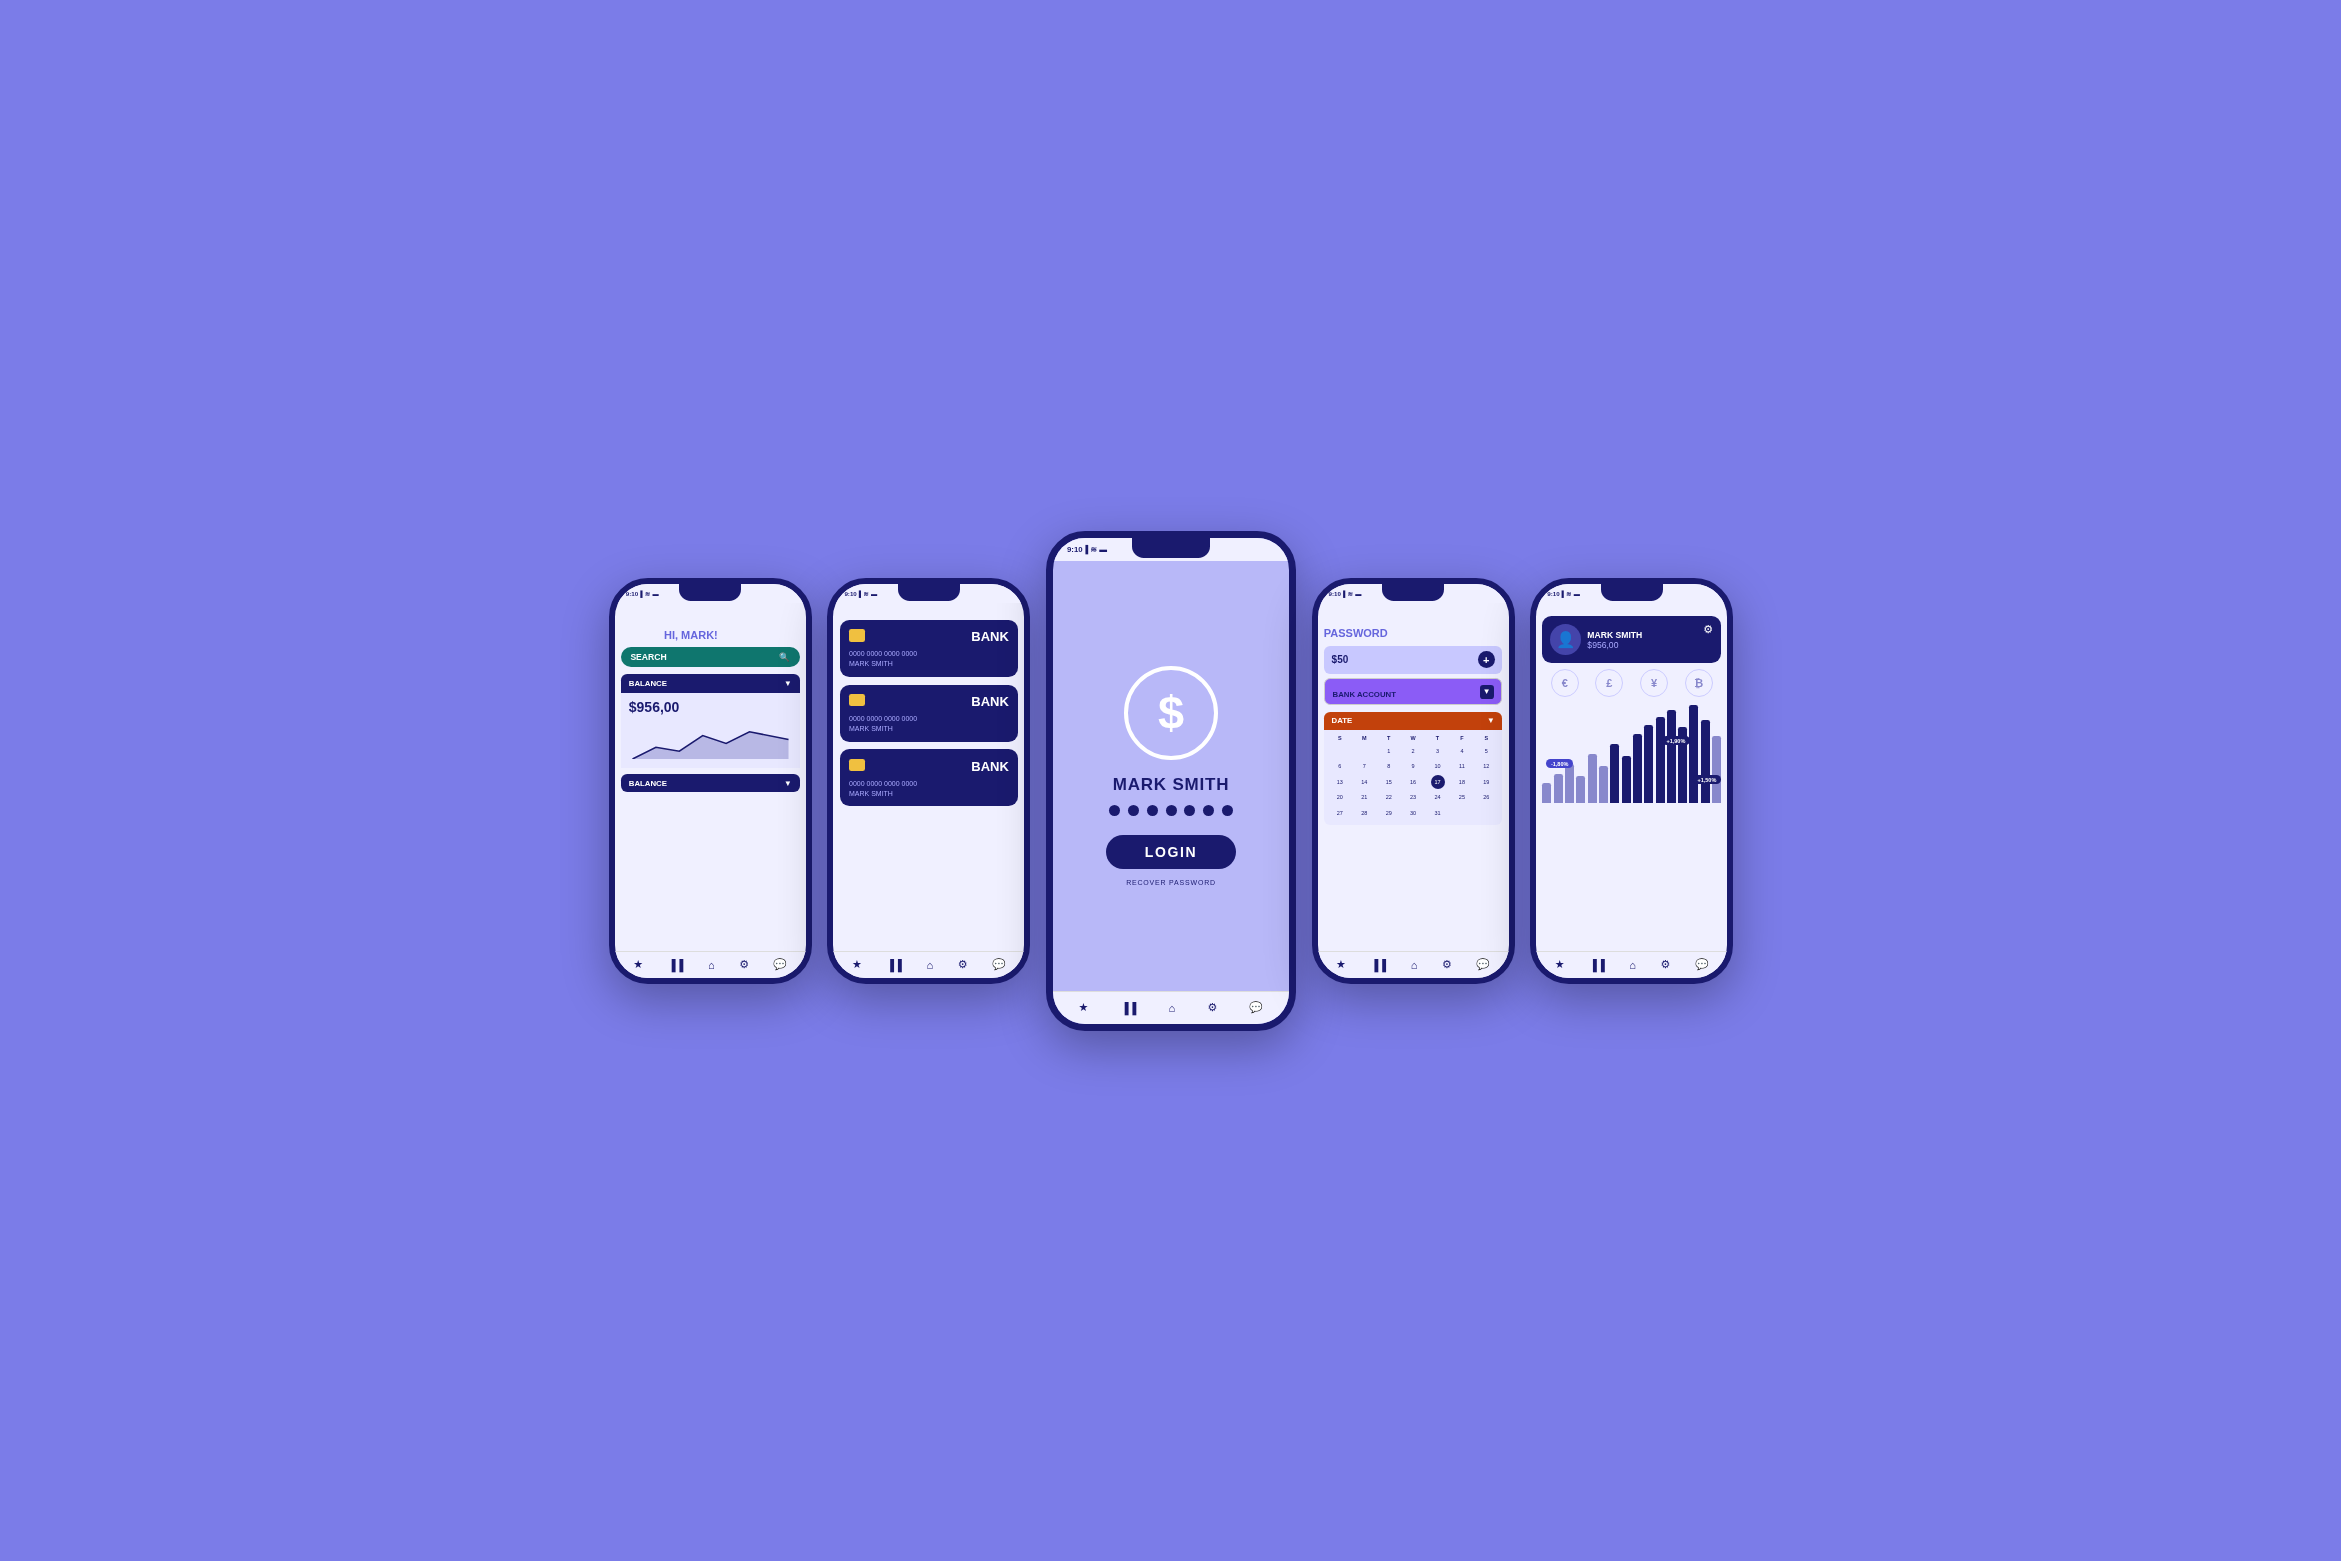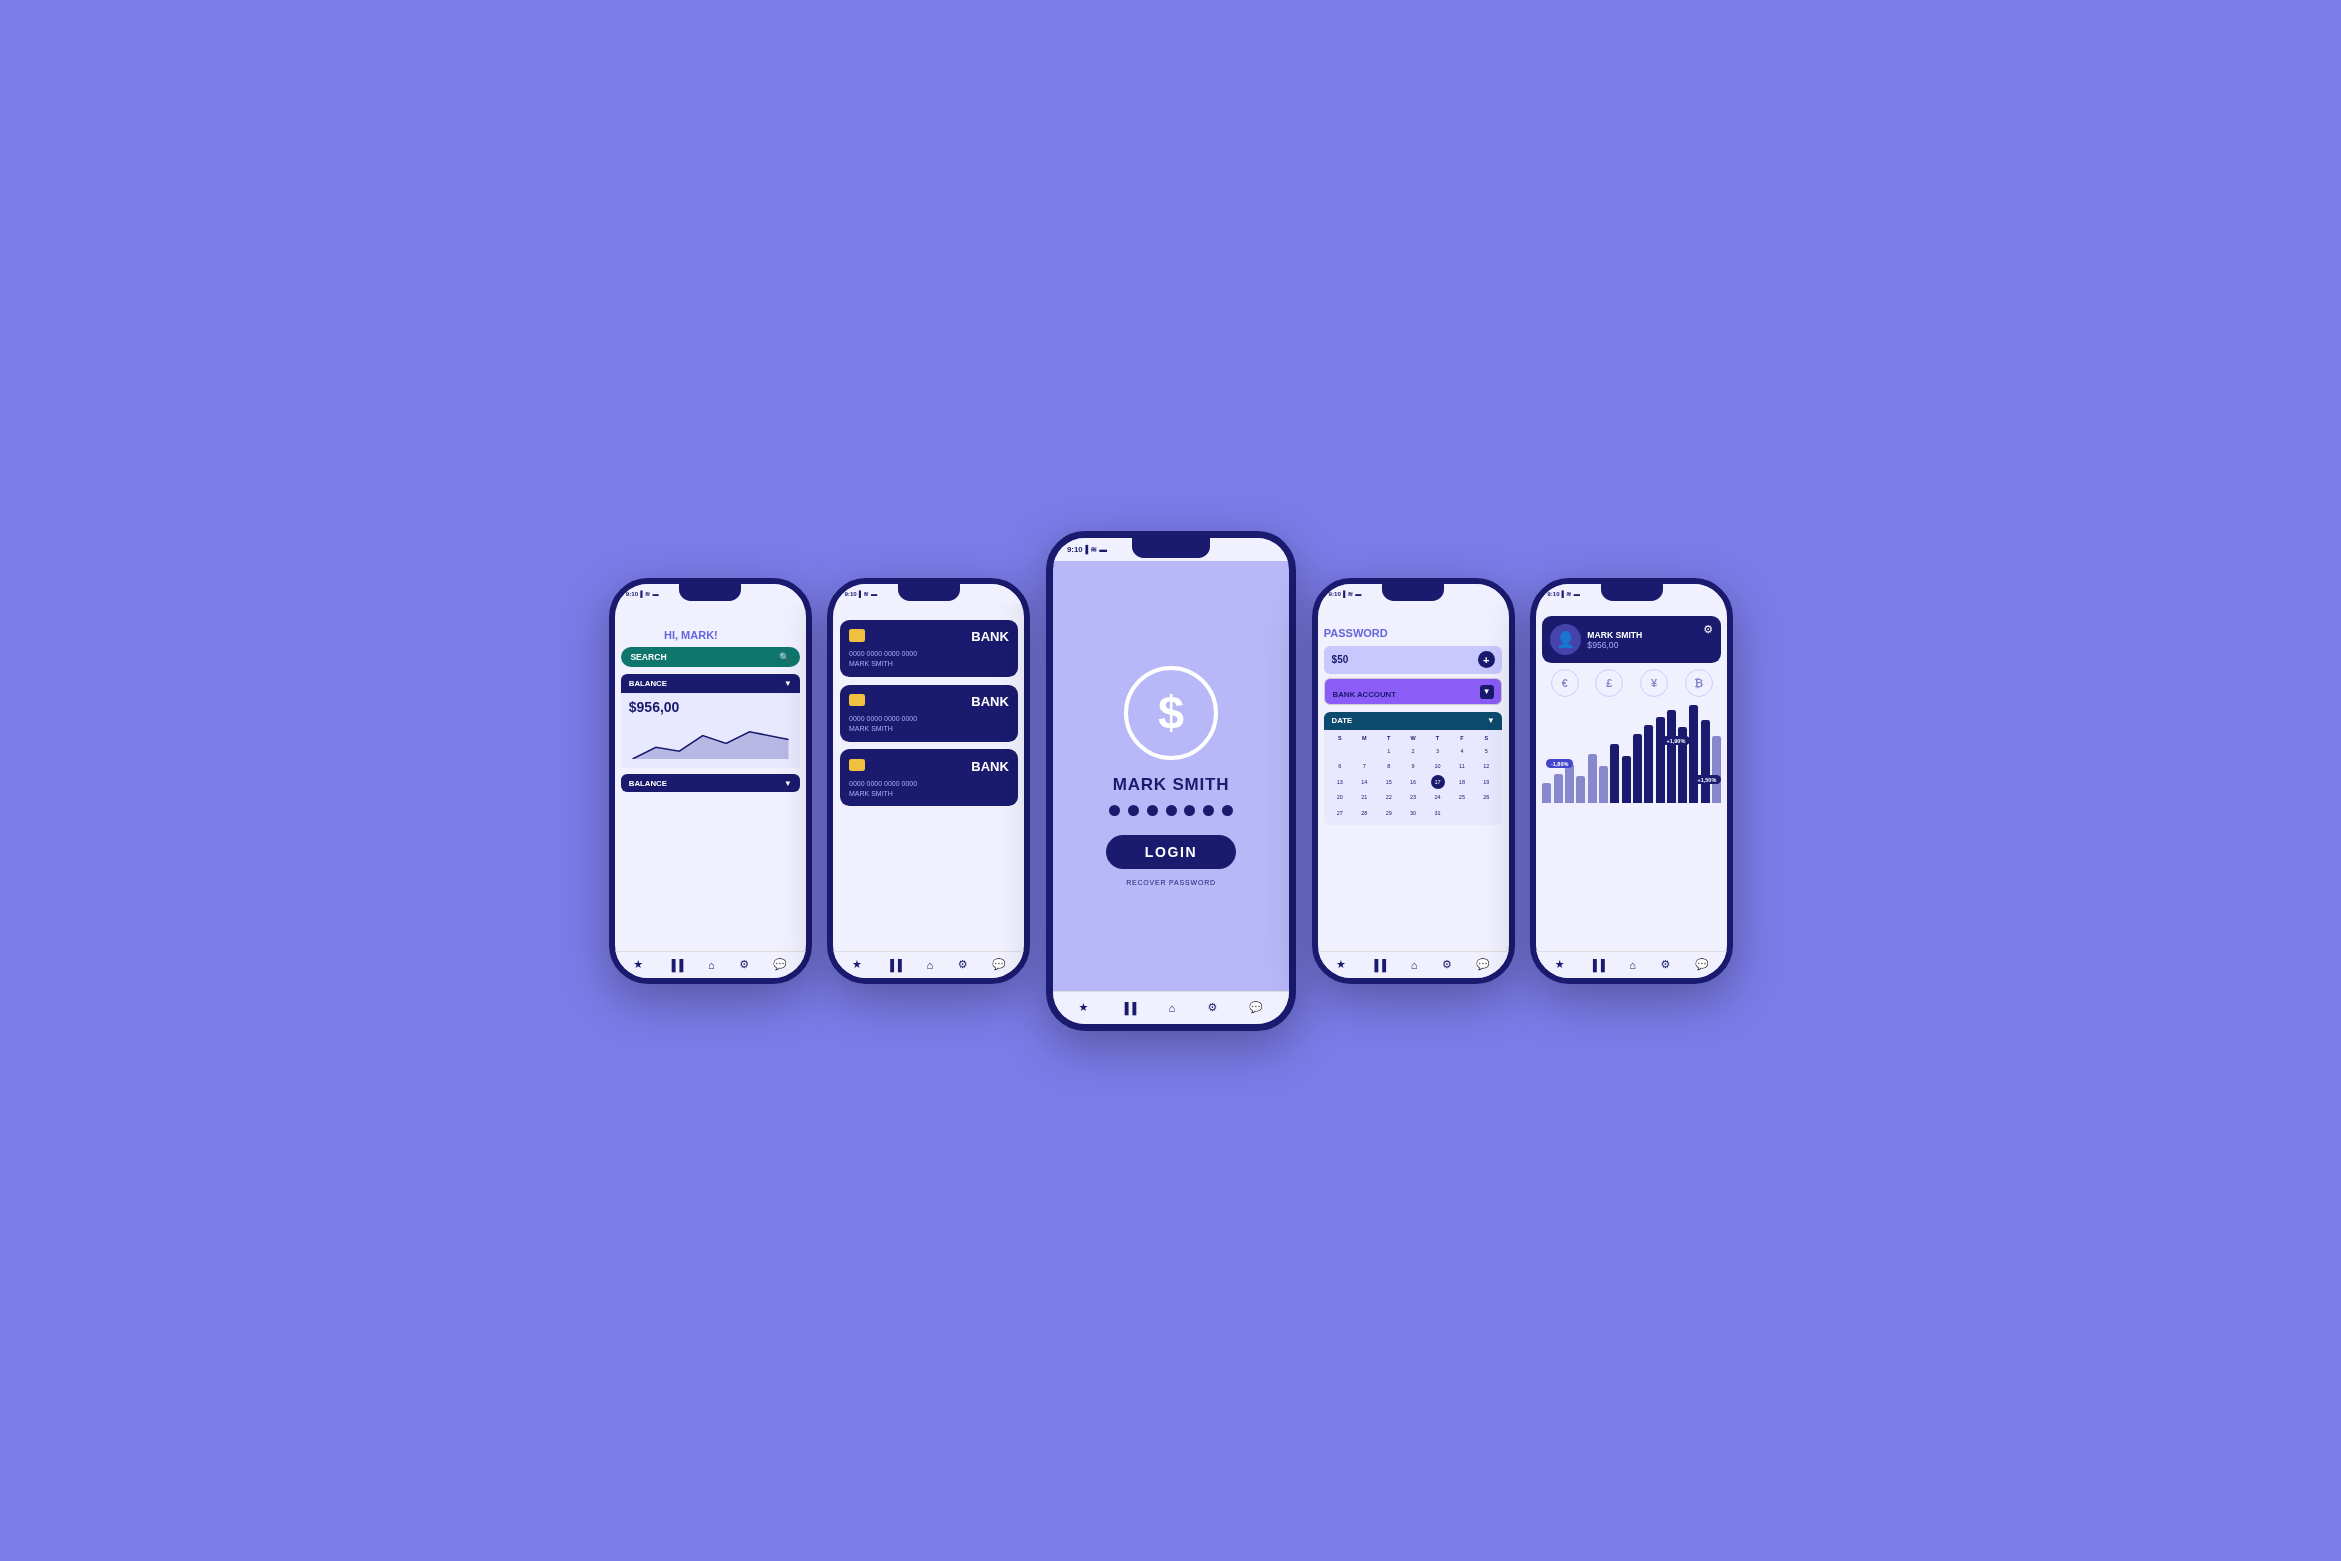--- a/index.html
+++ b/index.html
@@ -306,21 +306,21 @@
       color: white;
       border-radius: 3.1px;
       width: 14px;
       height: 14px;
       display: flex;
       align-items: center;
       justify-content: center;
       font-size: 7.8px;
     }
     .date-header {
-      background: #0c4a6e;
+      background: #c2410c;
       color: white;
       border-radius: 6.2px 6.2px 0 0;
       padding: 4.7px 7.8px;
       font-size: 7.8px;
       font-weight: bold;
       display: flex;
       justify-content: space-between;
       align-items: center;
     }
     .calendar {

